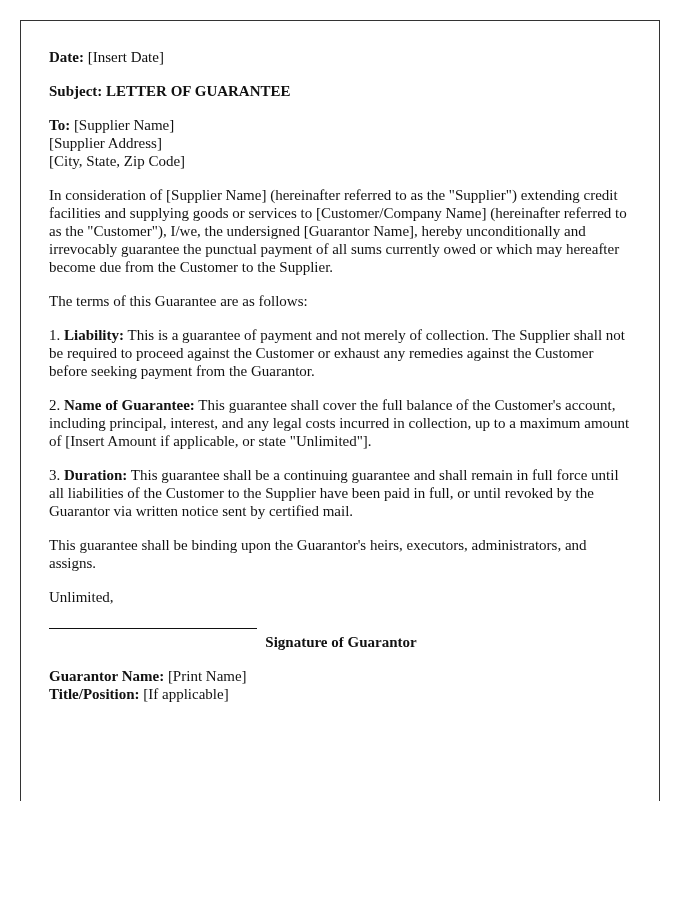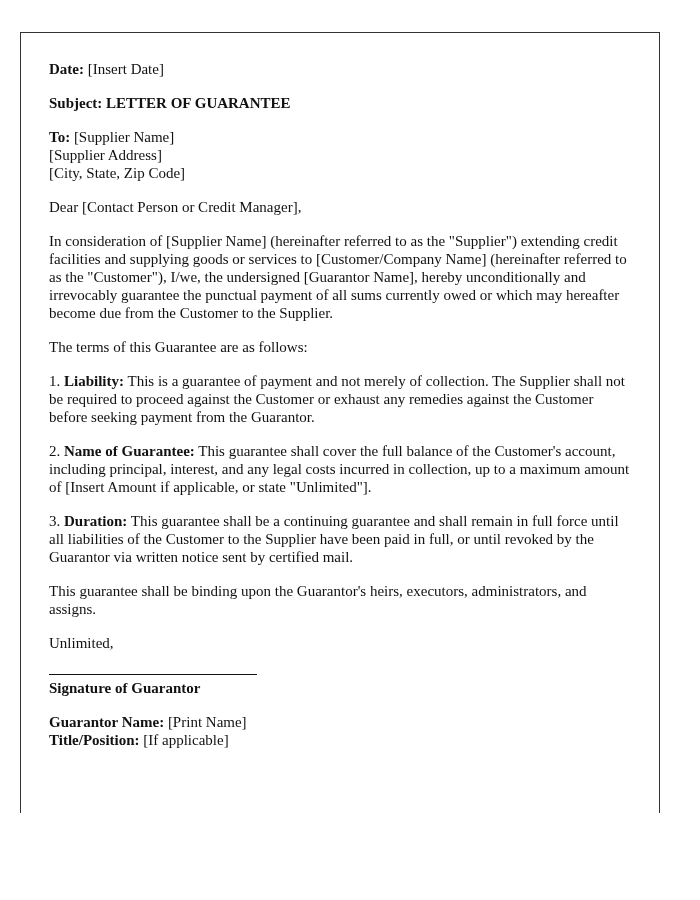--- a/index.html
+++ b/index.html
@@ -6,21 +6,21 @@
       margin: 0;
       padding: 0;
       background: #ffffff;
       width: 700px;
       height: 900px;
       overflow: hidden;
     }
     .page-frame {
       position: absolute;
       left: 20px;
-      top: 32px;
+      top: 20px;
       width: 640px;
       height: 781px;
       border-top: 1px solid #333333;
       border-left: 1px solid #333333;
       border-right: 1px solid #333333;
       box-sizing: border-box;
       overflow: hidden;
       background: #ffffff;
     }
     .letter {
@@ -41,20 +41,21 @@
     }
     .sig-line {
       width: 208px;
       border-top: 1px solid #111111;
       margin-top: 22px;
       height: 0;
     }
     .sig-caption {
       font-weight: bold;
       margin: 4px 0 16px 0;
+      text-align: center;
     }
     .tight {
       margin: 0 !important;
     }
   </style>
 </head>
 <body>
 
 <div class="page-frame">
   <div class="letter">
@@ -69,21 +70,20 @@
       <b>LETTER OF GUARANTEE</b>
     </p>
 
     <p>
       <b>To:</b>
       <span>[Supplier Name]</span><br>
       <span>[Supplier Address]</span><br>
       <span>[City, State, Zip Code]</span>
     </p>
 
-    <p>Dear [Contact Person or Credit Manager],</p>
 
     <p>In consideration of [Supplier Name] (hereinafter referred to as the "Supplier") extending credit facilities and supplying goods or services to [Customer/Company Name] (hereinafter referred to as the "Customer"), I/we, the undersigned [Guarantor Name], hereby unconditionally and irrevocably guarantee the punctual payment of all sums currently owed or which may hereafter become due from the Customer to the Supplier.</p>
 
     <p>The terms of this Guarantee are as follows:</p>
 
     <p>
       <span>1.</span>
       <b>Liability:</b>
       <span>This is a guarantee of payment and not merely of collection. The Supplier shall not be required to proceed against the Customer or exhaust any remedies against the Customer before seeking payment from the Guarantor.</span>
     </p>

